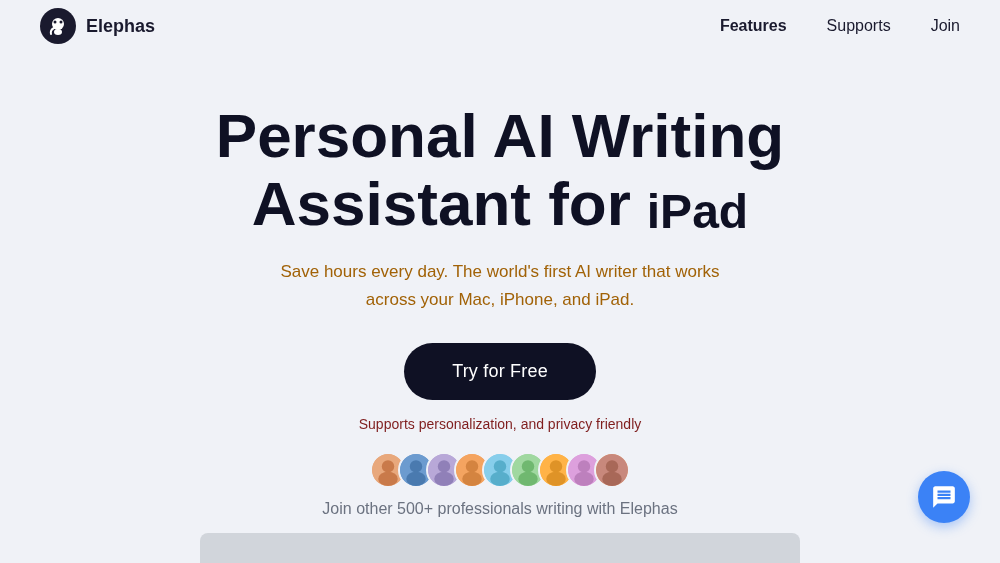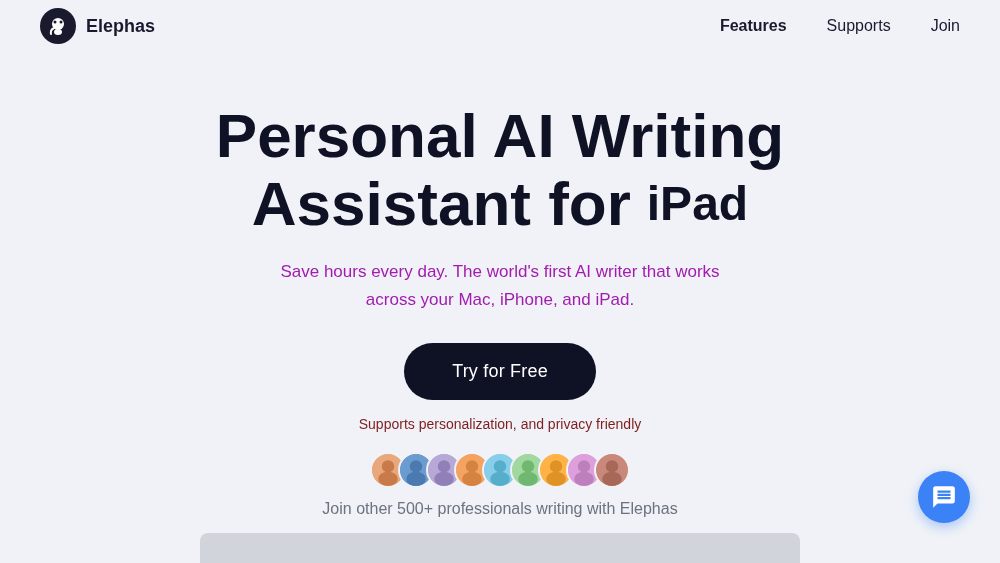--- a/index.html
+++ b/index.html
@@ -86,34 +86,34 @@
       font-size: 62px;
       font-weight: 800;
       color: #0f1124;
       line-height: 1.1;
       margin-bottom: 20px;
       max-width: 700px;
     }
 
     .hero-title-row2 {
       display: flex;
-      align-items: center;
+      align-items: flex-end;
       justify-content: center;
       gap: 16px;
     }
 
     .hero-title-highlight {
       font-size: 48px;
       font-weight: 800;
       color: #0f1124;
     }
 
     .hero-subtitle {
       font-size: 17px;
-      color: #a21caf;
+      color: #a16207;
       max-width: 490px;
       line-height: 1.6;
       margin-bottom: 30px;
     }
 
     .cta-button {
       background-color: #0f1124;
       color: #ffffff;
       border: none;
       border-radius: 50px;

